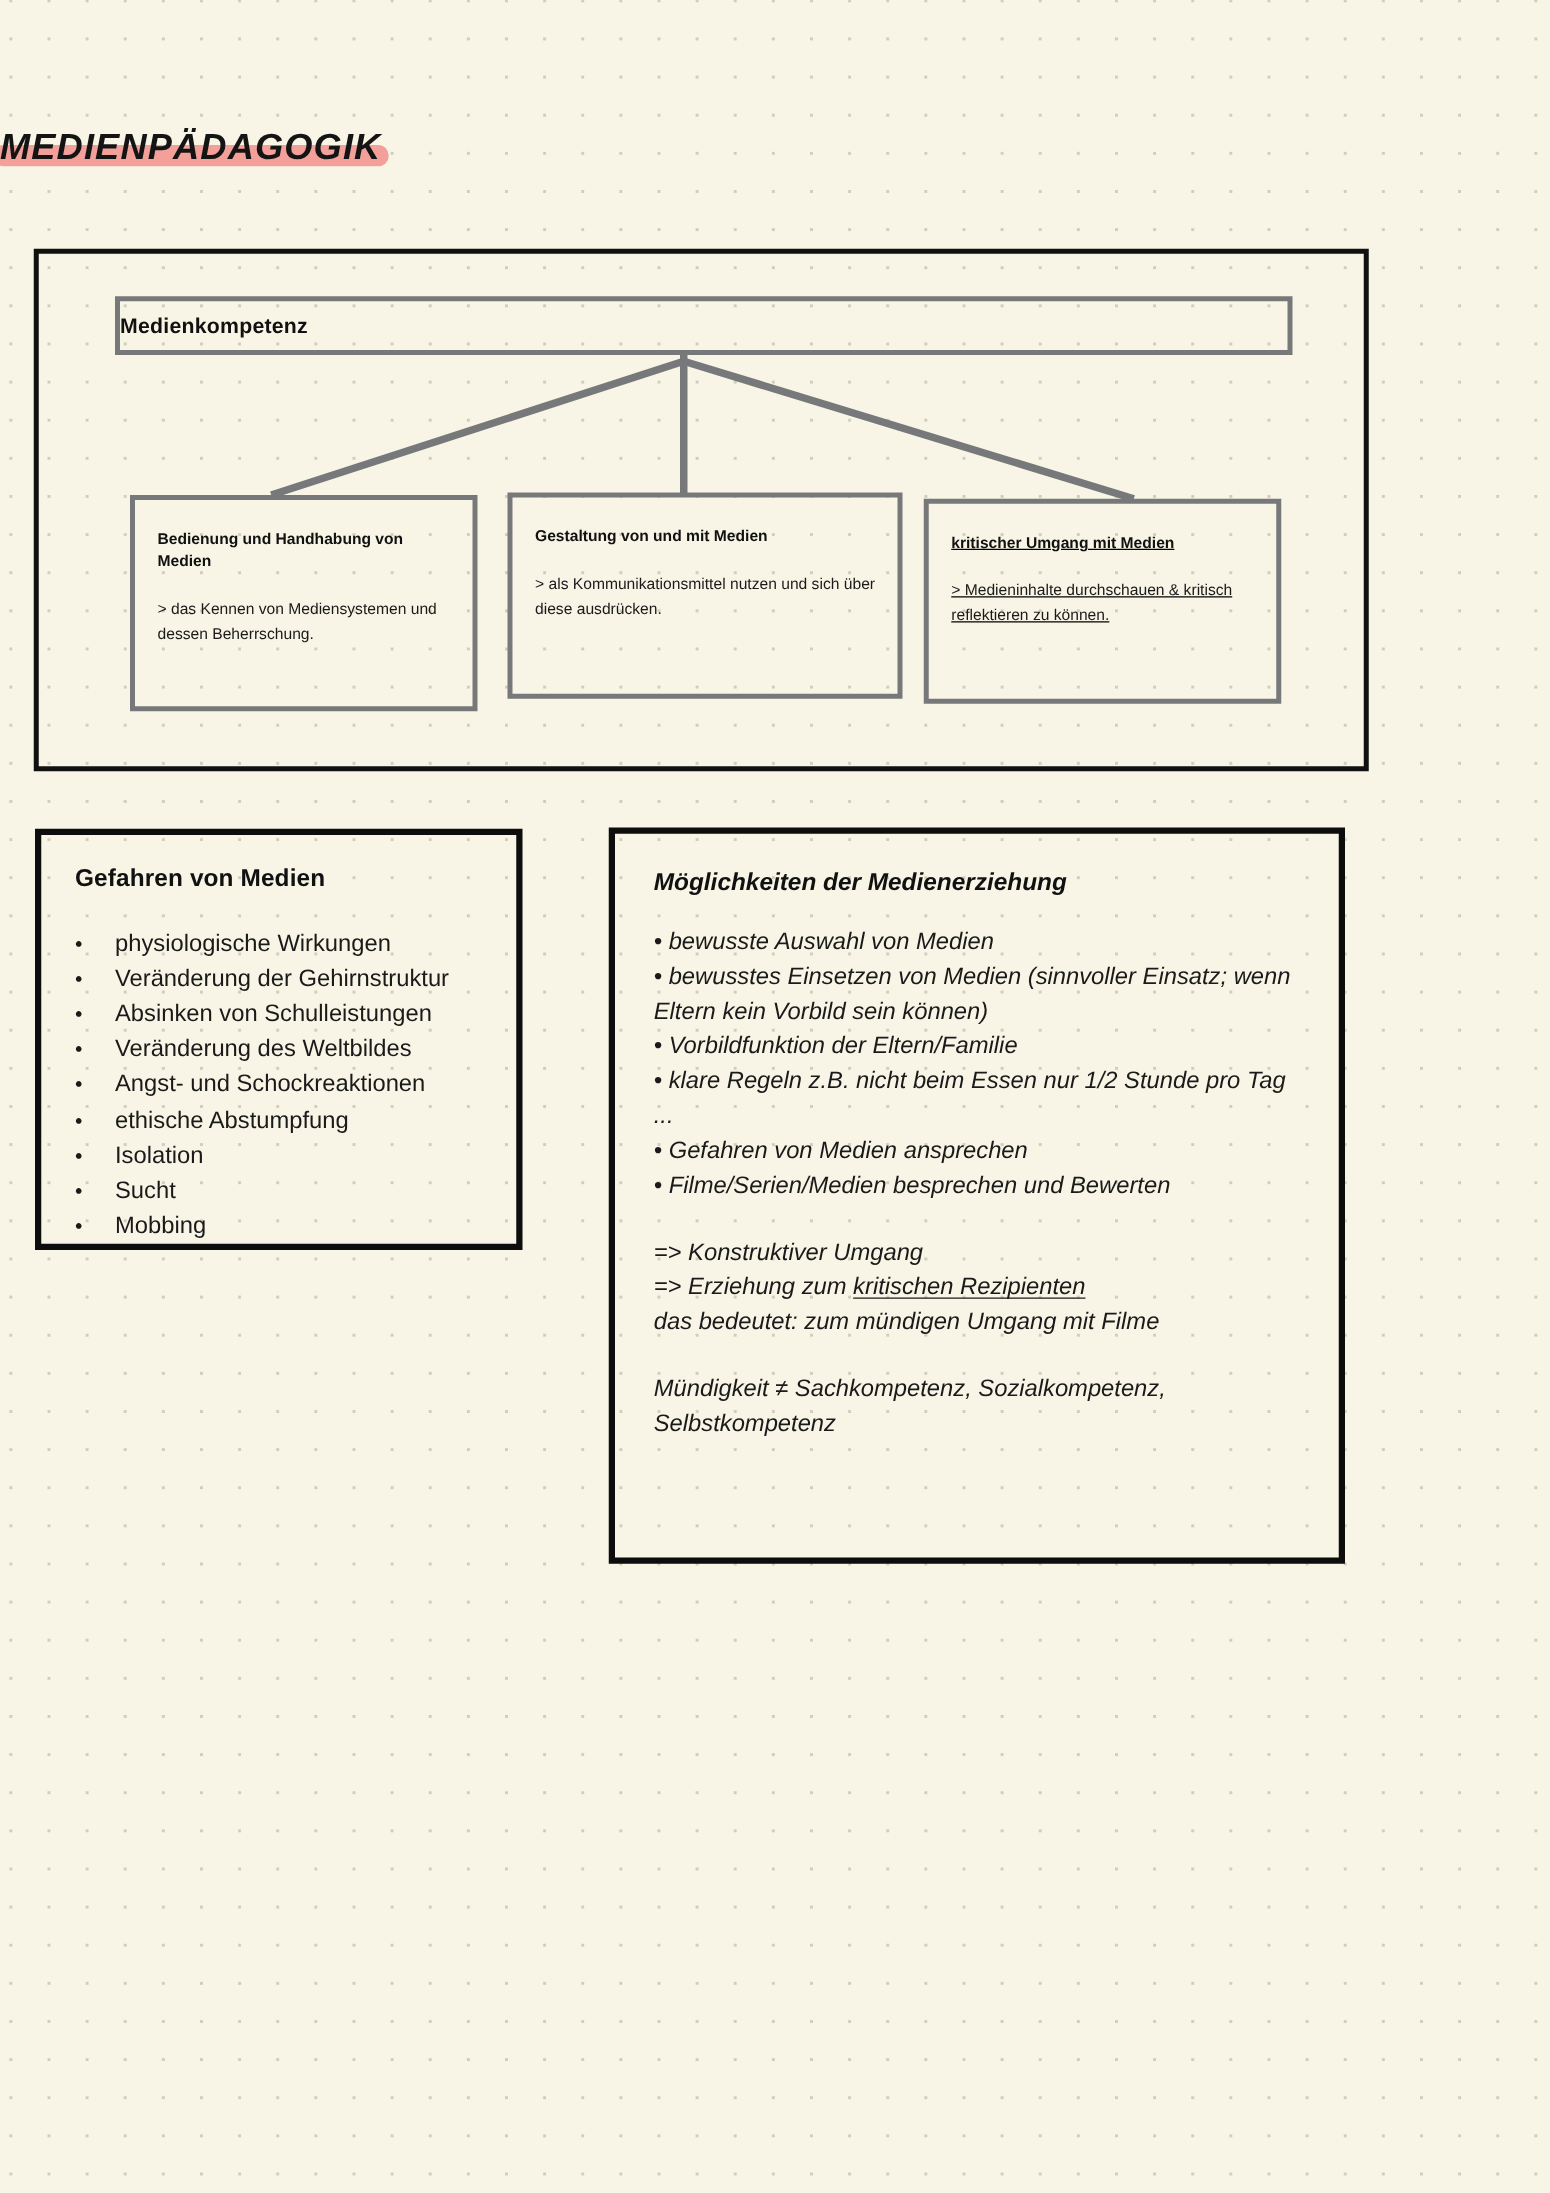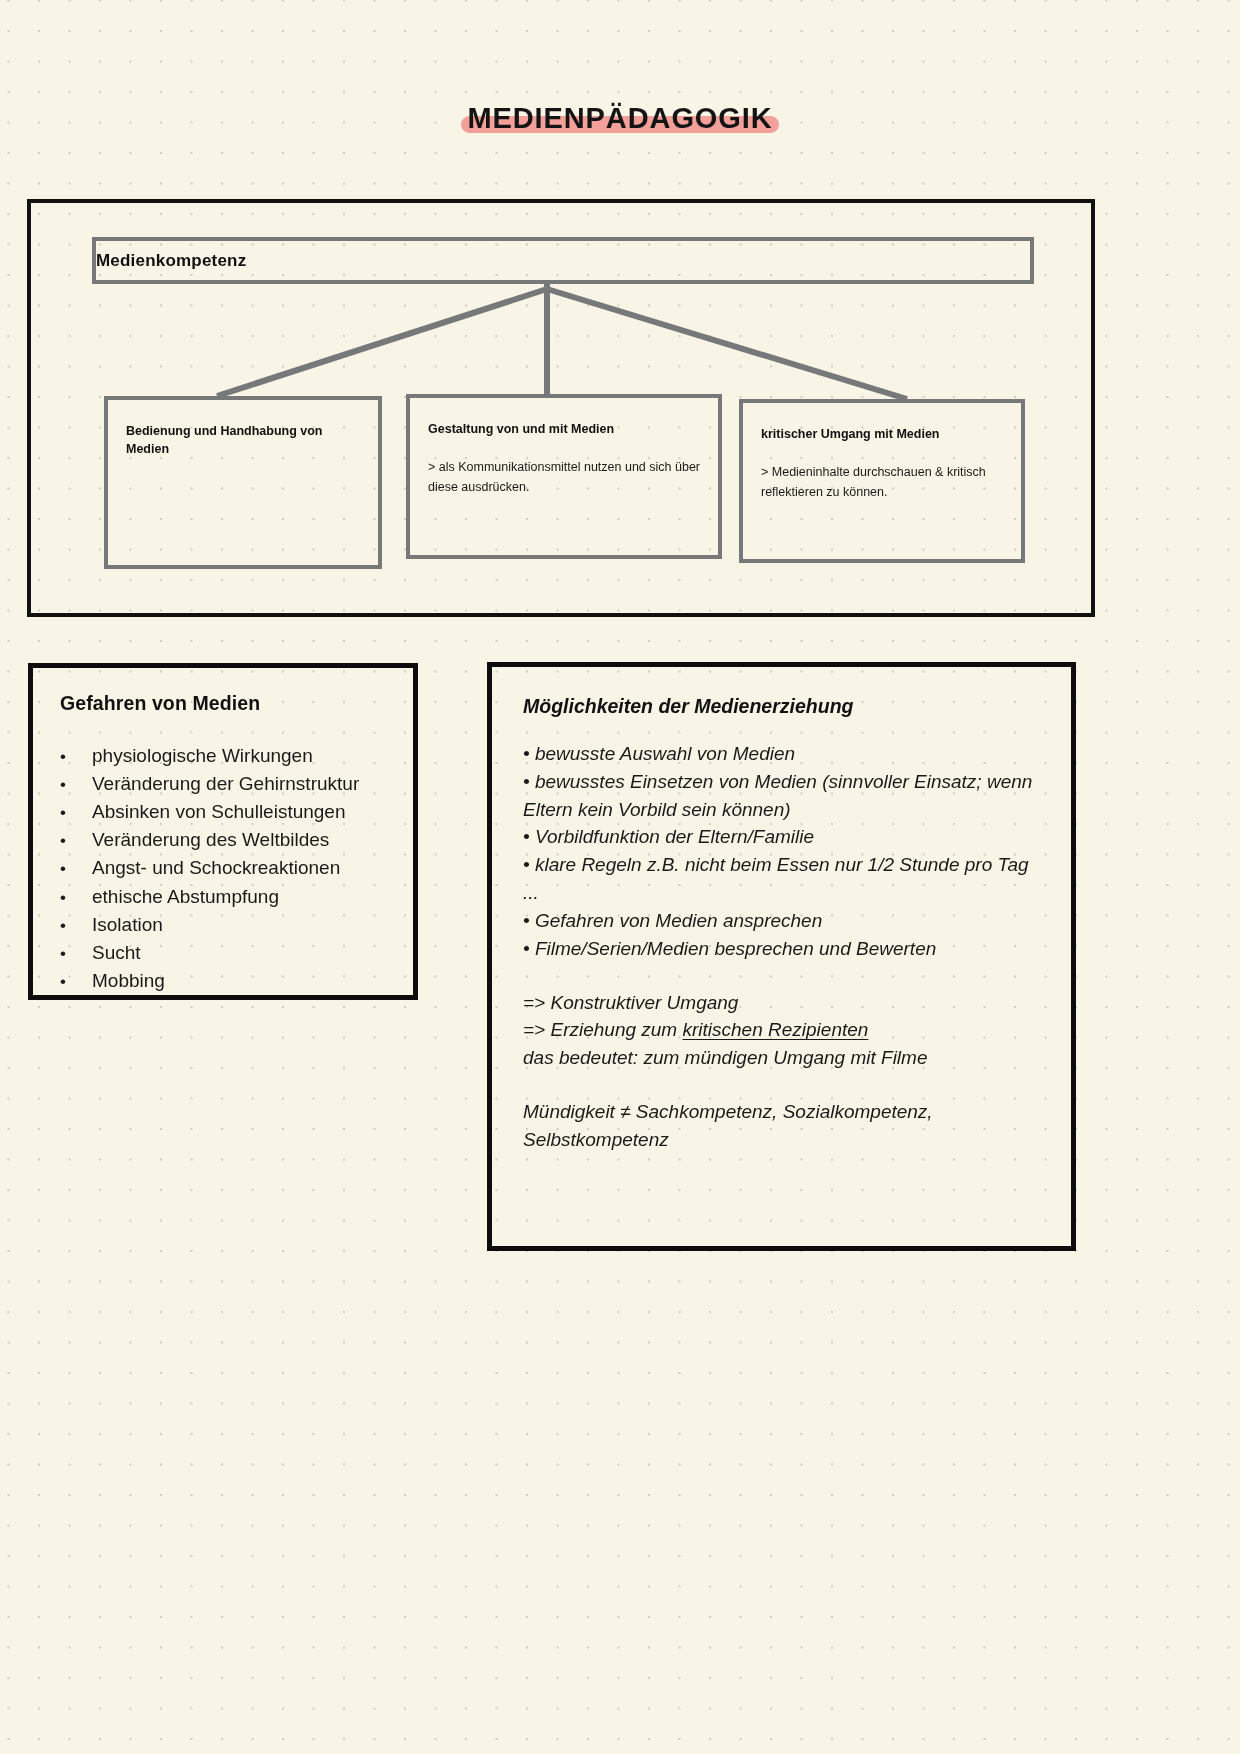--- a/index.html
+++ b/index.html
@@ -37,21 +37,22 @@
     height: 1754px;
     z-index: 2;
   }
 
   
   #title-wrap {
     position: absolute;
     left: 0;
     top: 104px;
     width: 1240px;
-    text-align: center;
+    text-align: left;
+    font-style: italic;
   }
   #title-inner {
     position: relative;
     display: inline-block;
   }
   #title-highlight {
     position: absolute;
     left: -6px;
     right: -6px;
     bottom: 0px;
@@ -110,21 +111,21 @@
     pointer-events: none;
   }
 
   .sub-box {
     position: absolute;
     border: 4px solid #77787a;
     padding: 22px 18px 14px 18px;
   }
   #sub-box-1 { left: 53px;  top: 193px; width: 278px; height: 173px; margin-left: 20px; }
   #sub-box-2 { left: 375px; top: 191px; width: 316px; height: 165px; }
-  #sub-box-3 { left: 708px; top: 196px; width: 286px; height: 164px; }
+  #sub-box-3 { left: 708px; top: 196px; width: 286px; height: 164px; text-decoration: underline; }
 
   .sub-box-title {
     font-size: 12.5px;
     font-weight: 700;
     color: #111111;
     line-height: 1.45;
     margin-bottom: 20px;
   }
   .sub-box-body {
     font-size: 12.5px;
@@ -214,20 +215,21 @@
 
       <line x1="516" y1="86" x2="876" y2="196" stroke="#77787a" stroke-width="6"></line>
     </svg>
 
     <div id="competence-header">
       <span id="competence-header-label">Medienkompetenz</span>
     </div>
 
     <div class="sub-box" id="sub-box-1">
       <div class="sub-box-title">Bedienung und Handhabung von Medien</div>
+      <div class="sub-box-body">&gt; das Kennen von Mediensystemen und dessen Beherrschung.</div>
     </div>
 
     <div class="sub-box" id="sub-box-2">
       <div class="sub-box-title">Gestaltung von und mit Medien</div>
       <div class="sub-box-body">&gt; als Kommunikationsmittel nutzen und sich über diese ausdrücken.</div>
     </div>
 
     <div class="sub-box" id="sub-box-3">
       <div class="sub-box-title">kritischer Umgang mit Medien</div>
       <div class="sub-box-body">&gt; Medieninhalte durchschauen &amp; kritisch reflektieren zu können.</div>

